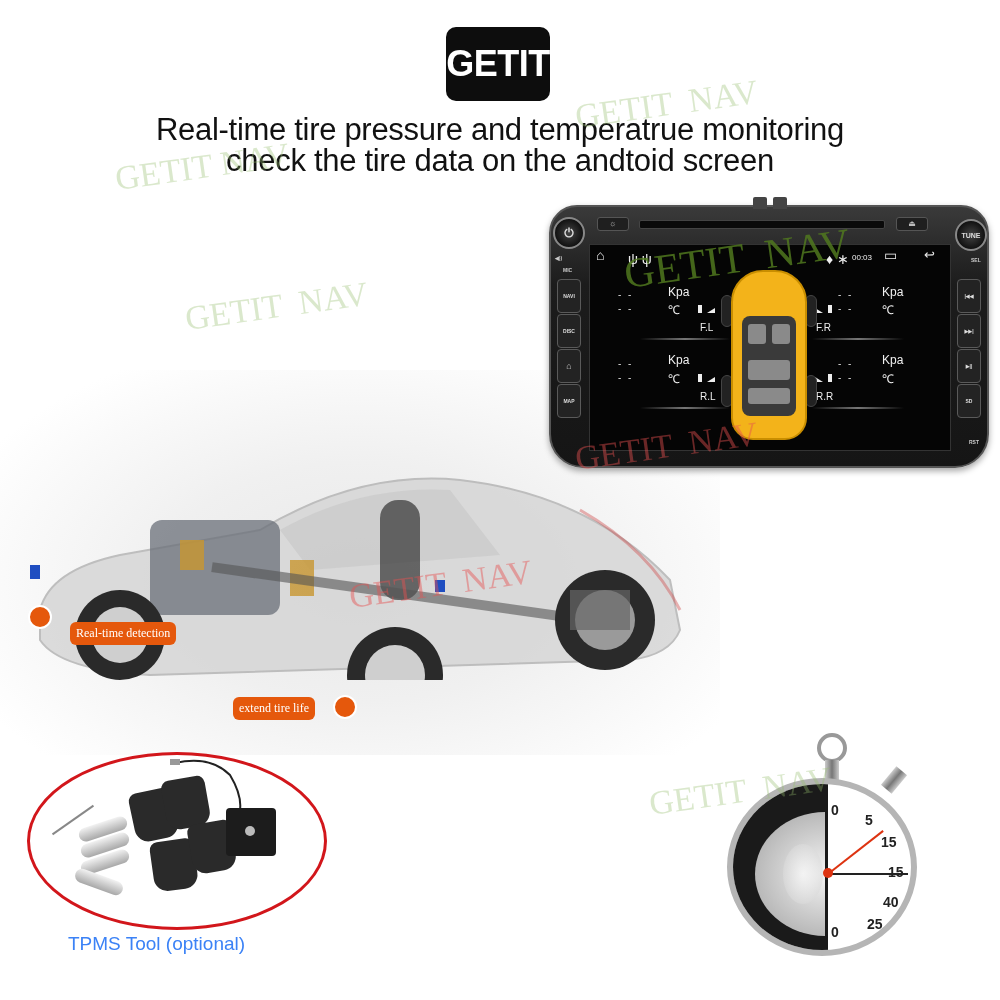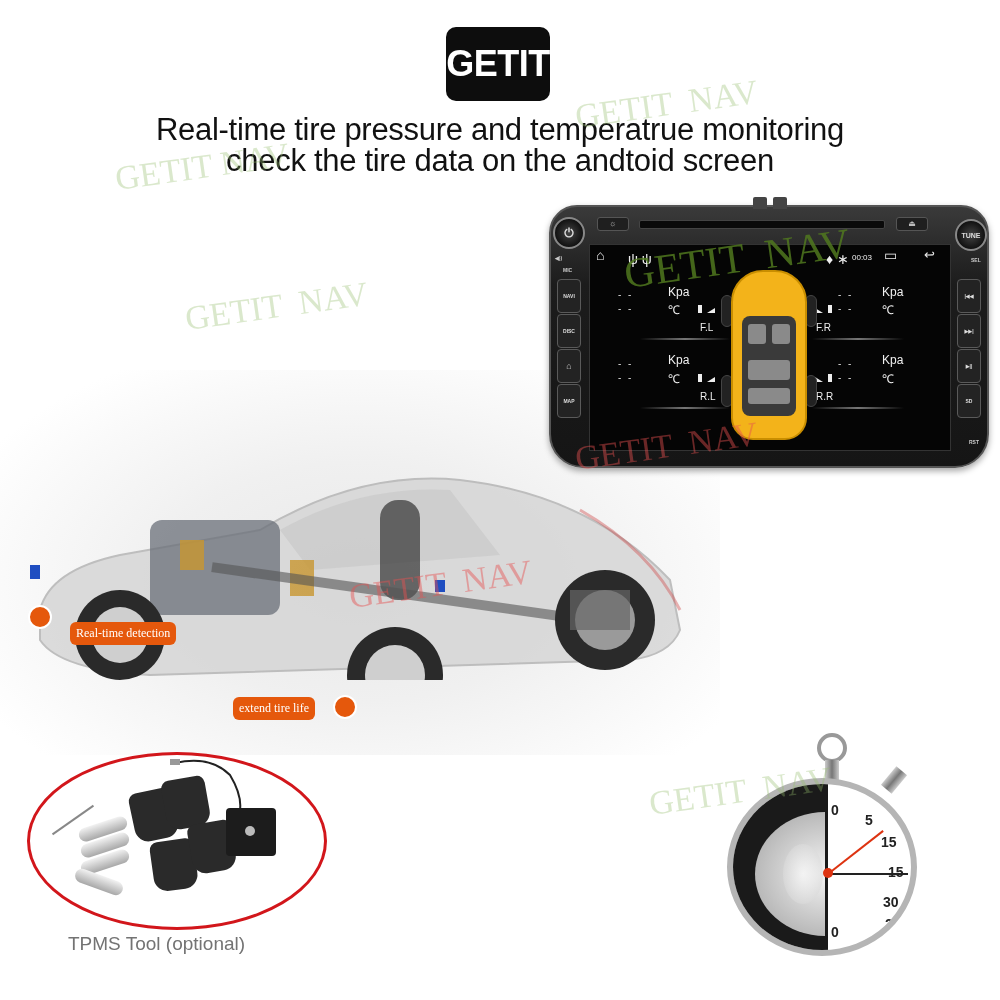--- a/index.html
+++ b/index.html
@@ -77,21 +77,21 @@
     background: radial-gradient(ellipse at 50% 55%, #e8e8e8 0%, #f0f0f0 40%, #ffffff 85%); }
   .body { position: absolute; left: 30px; top: 90px; width: 660px; height: 220px; }
   .pill {
     position: absolute; background: #e5580c; color: #fff; font-family: "Liberation Serif", serif;
     font-size: 12px; border-radius: 6px; padding: 4px 6px; white-space: nowrap; z-index: 15;
   }
   .dot { position: absolute; width: 24px; height: 24px; border-radius: 50%; background: #e5580c; border: 2px solid #fff; z-index: 15; }
 
   
   .oval { position: absolute; left: 27px; top: 752px; width: 300px; height: 178px; border: 3px solid #d2161b; border-radius: 50%; }
-  .tool-label { position: absolute; left: 68px; top: 933px; font-size: 19px; color: #737373; }
+  .tool-label { position: absolute; left: 68px; top: 933px; font-size: 19px; color: #3b82f6; }
   .sensor { position: absolute; width: 44px; height: 50px; background: #2a2a2a; border-radius: 8px 8px 14px 14px; }
   .valve { position: absolute; width: 50px; height: 14px; background: linear-gradient(#f2f2f2, #a8a8a8); border-radius: 7px; transform: rotate(-18deg); }
   .receiver { position: absolute; left: 226px; top: 808px; width: 50px; height: 48px; background: #1c1c1c; border-radius: 4px; }
   .receiver .led { position: absolute; left: 19px; top: 18px; width: 10px; height: 10px; border-radius: 50%; background: #bbb; }
 
   
   .watch { position: absolute; left: 727px; top: 778px; width: 190px; height: 178px; }
   .watch .crown { position: absolute; left: 90px; top: -45px; width: 30px; height: 30px; border: 4px solid #999; border-radius: 50%; }
   .watch .stem { position: absolute; left: 98px; top: -18px; width: 14px; height: 22px; background: linear-gradient(90deg,#ccc,#777,#ccc); }
   .watch .btn2 { position: absolute; left: 160px; top: -10px; width: 14px; height: 24px; background: linear-gradient(90deg,#ccc,#777,#ccc); transform: rotate(40deg); }
@@ -242,22 +242,22 @@
     <div class="stem"></div>
     <div class="btn2"></div>
   <div class="face">
     <div class="tirehalf"></div>
     <div class="rim"></div>
     <div style="position:absolute;left:50px;top:60px;width:40px;height:60px;background:radial-gradient(#fff,#ccc);border-radius:50%;opacity:0.6;"></div>
     <span class="num" style="left:98px;top:18px;">0</span>
     <span class="num" style="left:132px;top:28px;">5</span>
     <span class="num" style="left:148px;top:50px;">15</span>
     <span class="num" style="left:155px;top:80px;">15</span>
-    <span class="num" style="left:150px;top:110px;">30</span>
-    <span class="num" style="left:134px;top:132px;margin-left:18px;">25</span>
+    <span class="num" style="left:150px;top:110px;">40</span>
+    <span class="num" style="left:134px;top:132px;">25</span>
     <span class="num" style="left:98px;top:140px;">0</span>
     <div class="hand" style="width:80px;background:#222;"></div>
     <div class="hand" style="width:70px;background:#d31;transform:rotate(-38deg);"></div>
     <div style="position:absolute;left:90px;top:84px;width:10px;height:10px;border-radius:50%;background:#d31;"></div>
   </div>
 </div>
 
 <div class="wm green" style="left:118px;top:160px;">GETIT NAV</div>
 <div class="wm green" style="left:188px;top:300px;">GETIT  NAV</div>
 <div class="wm green" style="left:578px;top:98px;">GETIT  NAV</div>

